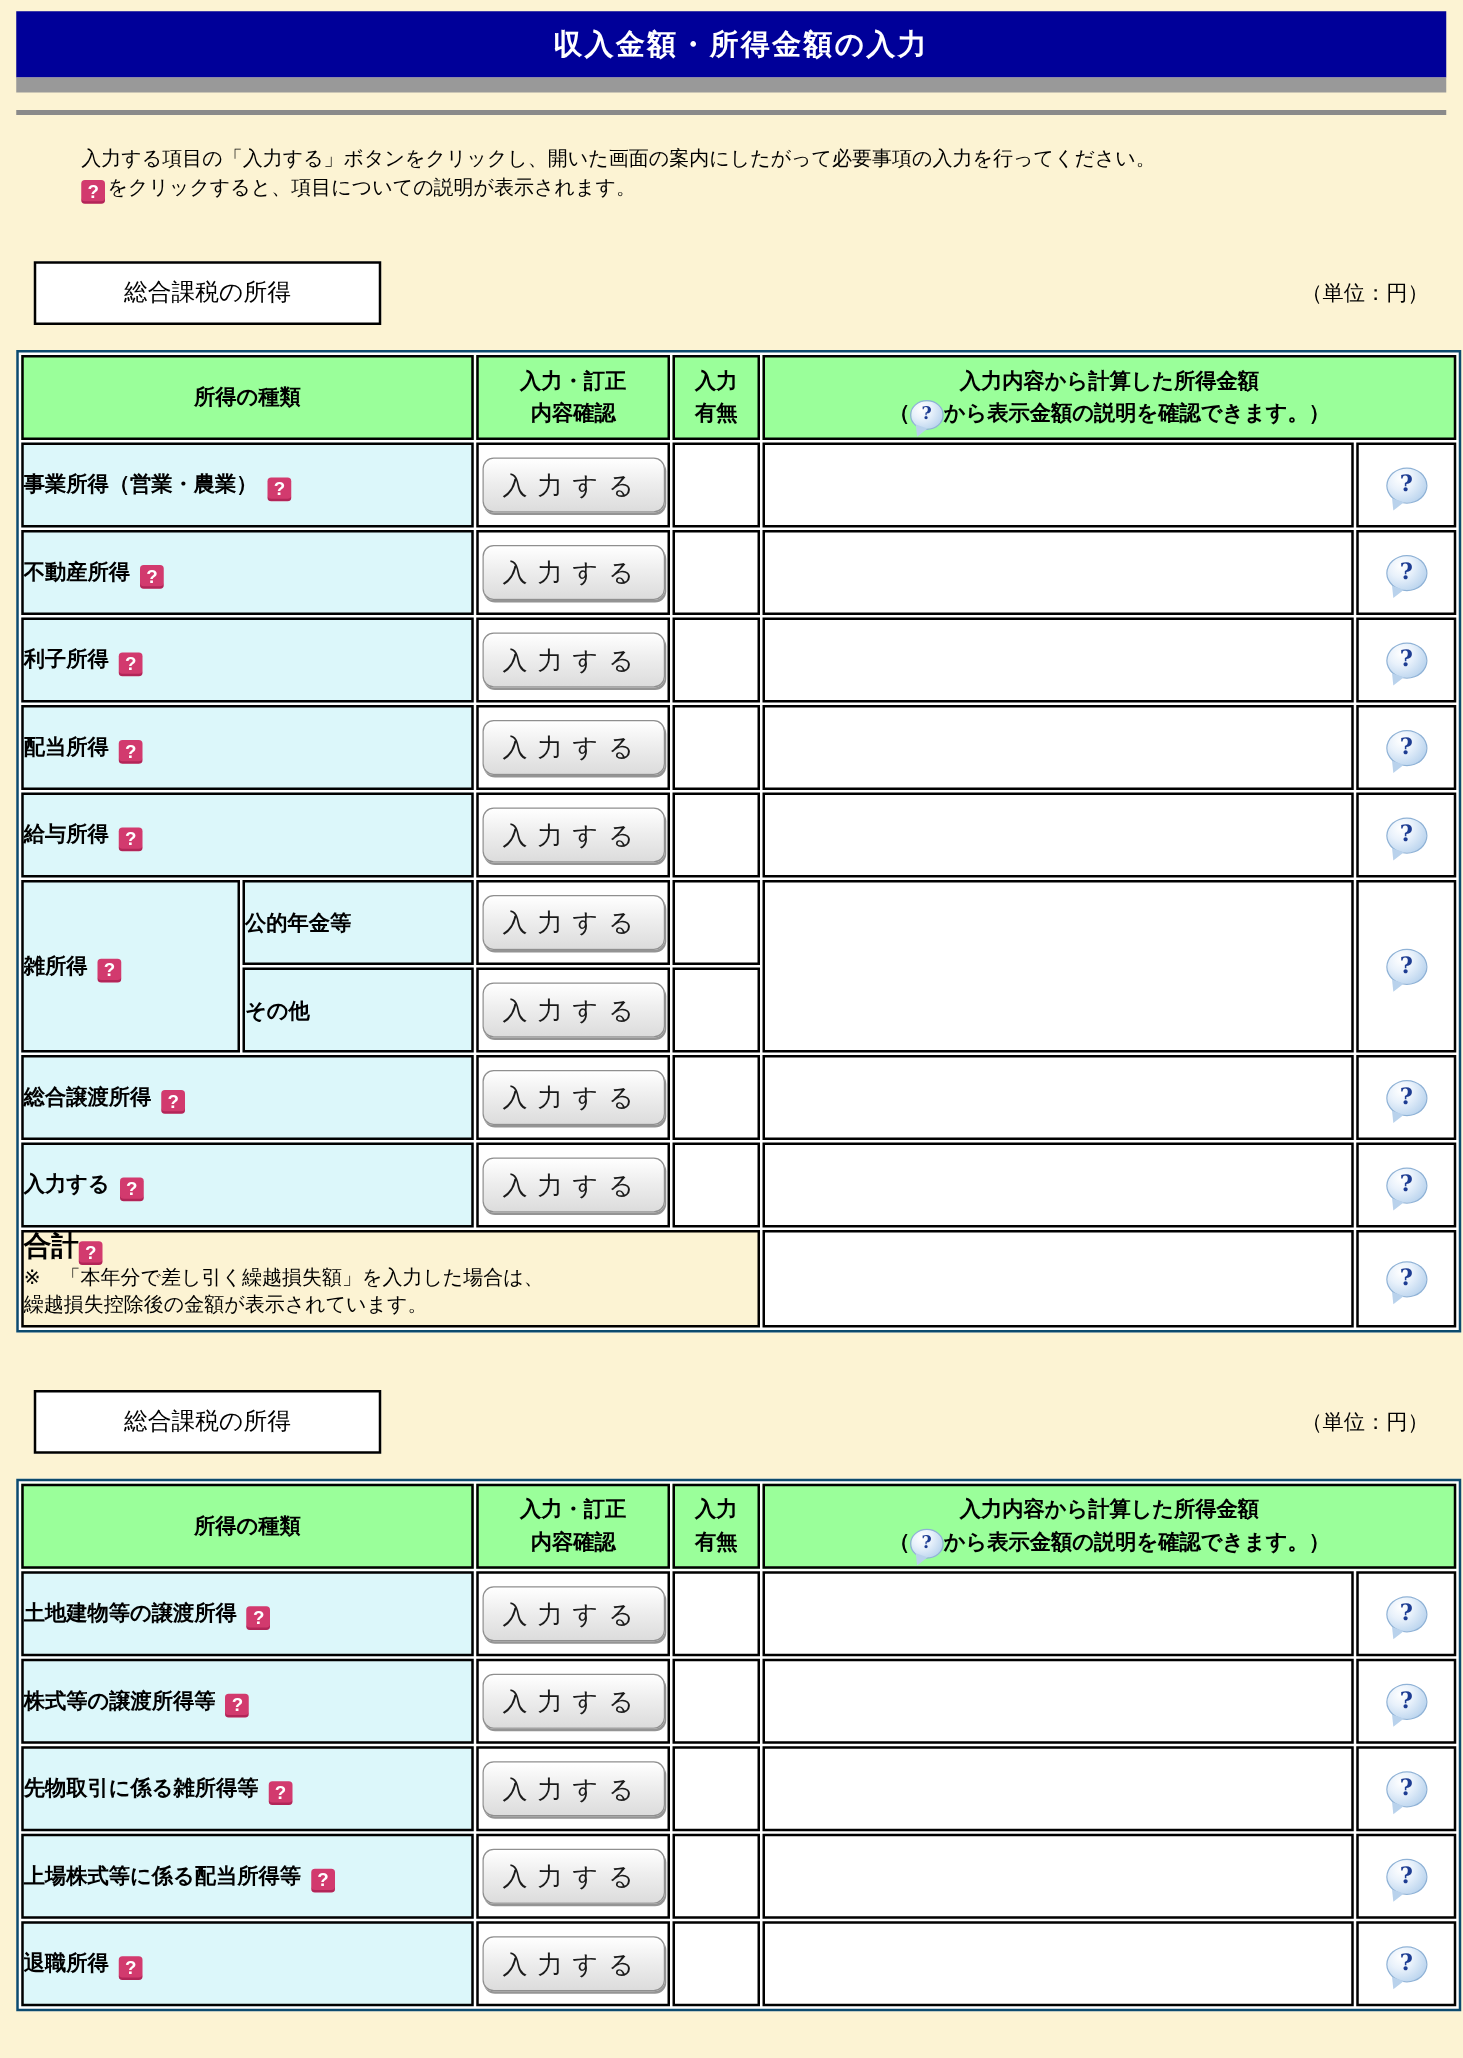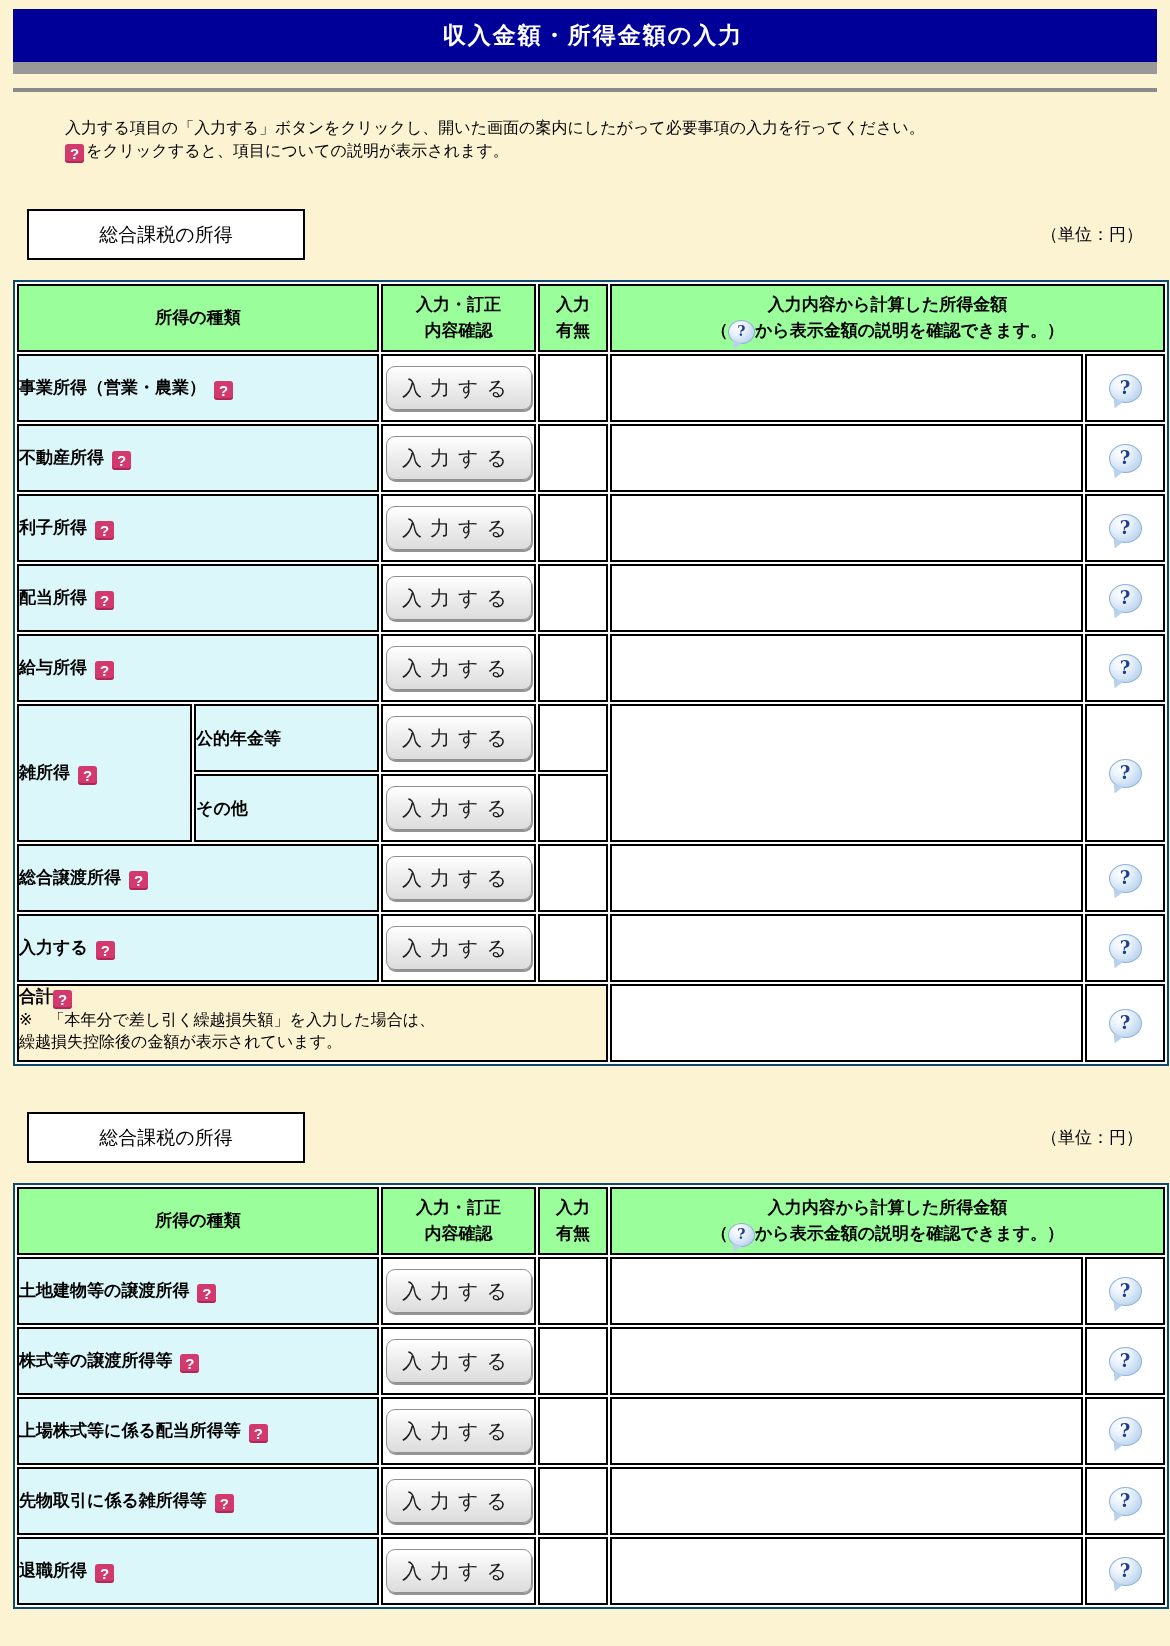--- a/index.html
+++ b/index.html
@@ -21,21 +21,21 @@
                table-layout:fixed;width:1142px;margin:0 auto;}
   table.income th, table.income td{border:2px solid #000;padding:0;}
   th.hdr{background:#9AFF9A;font-size:17px;font-weight:bold;text-align:center;height:64px;line-height:24px;}
   td.type-cell{background:#DCF7FA;font-weight:bold;font-size:17px;text-align:left;padding-left:18px;height:64px;}
   td.sub-cell{background:#DCF7FA;font-weight:bold;font-size:17px;text-align:left;padding-left:16px;height:64px;}
   td.btn-cell{background:#fff;text-align:center;height:64px;}
   td.flag-cell{background:#fff;}
   td.amount-cell{background:#fff;}
   td.help-cell{background:#fff;text-align:center;}
   td.total-cell{background:#FCF3D3;vertical-align:top;padding:8px 10px 8px 14px;font-size:16px;line-height:22px;height:74px;}
-  .total-title{font-weight:bold;font-size:17px;margin-top:44px;}
+  .total-title{font-weight:bold;font-size:22px;margin-top:44px;}
   .note-indent{padding-left:0;}
   
   .input-btn{width:146px;height:44px;font-size:20px;letter-spacing:8px;text-align:center;
              color:#1a1a1a;background:linear-gradient(#ffffff,#eeeeee 45%,#dcdcdc);
              border:1px solid #8f8f8f;border-radius:9px;
              box-shadow:1px 2px 0 #949494, inset 0 1px 0 #ffffff;
              font-family:"Liberation Sans","DejaVu Sans",sans-serif;cursor:pointer;}
   
   .qbadge{display:inline-block;width:19px;height:19px;line-height:19px;background:#D23A6E;color:#fff;
           font-weight:bold;font-size:15px;text-align:center;border-radius:3px;vertical-align:-3px;
@@ -216,28 +216,28 @@
             <td class="help-cell"><span class="balloon">?</span></td>
           </tr>
           <tr>
             <td class="type-cell" colspan="2"><span>株式等の譲渡所得等</span><span class="qbadge">?</span></td>
             <td class="btn-cell"><button class="input-btn">入力する</button></td>
             <td class="flag-cell"></td>
             <td class="amount-cell"></td>
             <td class="help-cell"><span class="balloon">?</span></td>
           </tr>
           <tr>
+            <td class="type-cell" colspan="2"><span>先物取引に係る雑所得等</span><span class="qbadge">?</span></td>
+            <td class="btn-cell"><button class="input-btn">入力する</button></td>
+            <td class="flag-cell"></td>
+            <td class="amount-cell"></td>
+            <td class="help-cell"><span class="balloon">?</span></td>
+          </tr>
+          <tr>
             <td class="type-cell" colspan="2"><span>上場株式等に係る配当所得等</span><span class="qbadge">?</span></td>
-            <td class="btn-cell"><button class="input-btn">入力する</button></td>
-            <td class="flag-cell"></td>
-            <td class="amount-cell"></td>
-            <td class="help-cell"><span class="balloon">?</span></td>
-          </tr>
-          <tr>
-            <td class="type-cell" colspan="2"><span>先物取引に係る雑所得等</span><span class="qbadge">?</span></td>
             <td class="btn-cell"><button class="input-btn">入力する</button></td>
             <td class="flag-cell"></td>
             <td class="amount-cell"></td>
             <td class="help-cell"><span class="balloon">?</span></td>
           </tr>
           <tr>
             <td class="type-cell" colspan="2"><span>退職所得</span><span class="qbadge">?</span></td>
             <td class="btn-cell"><button class="input-btn">入力する</button></td>
             <td class="flag-cell"></td>
             <td class="amount-cell"></td>

